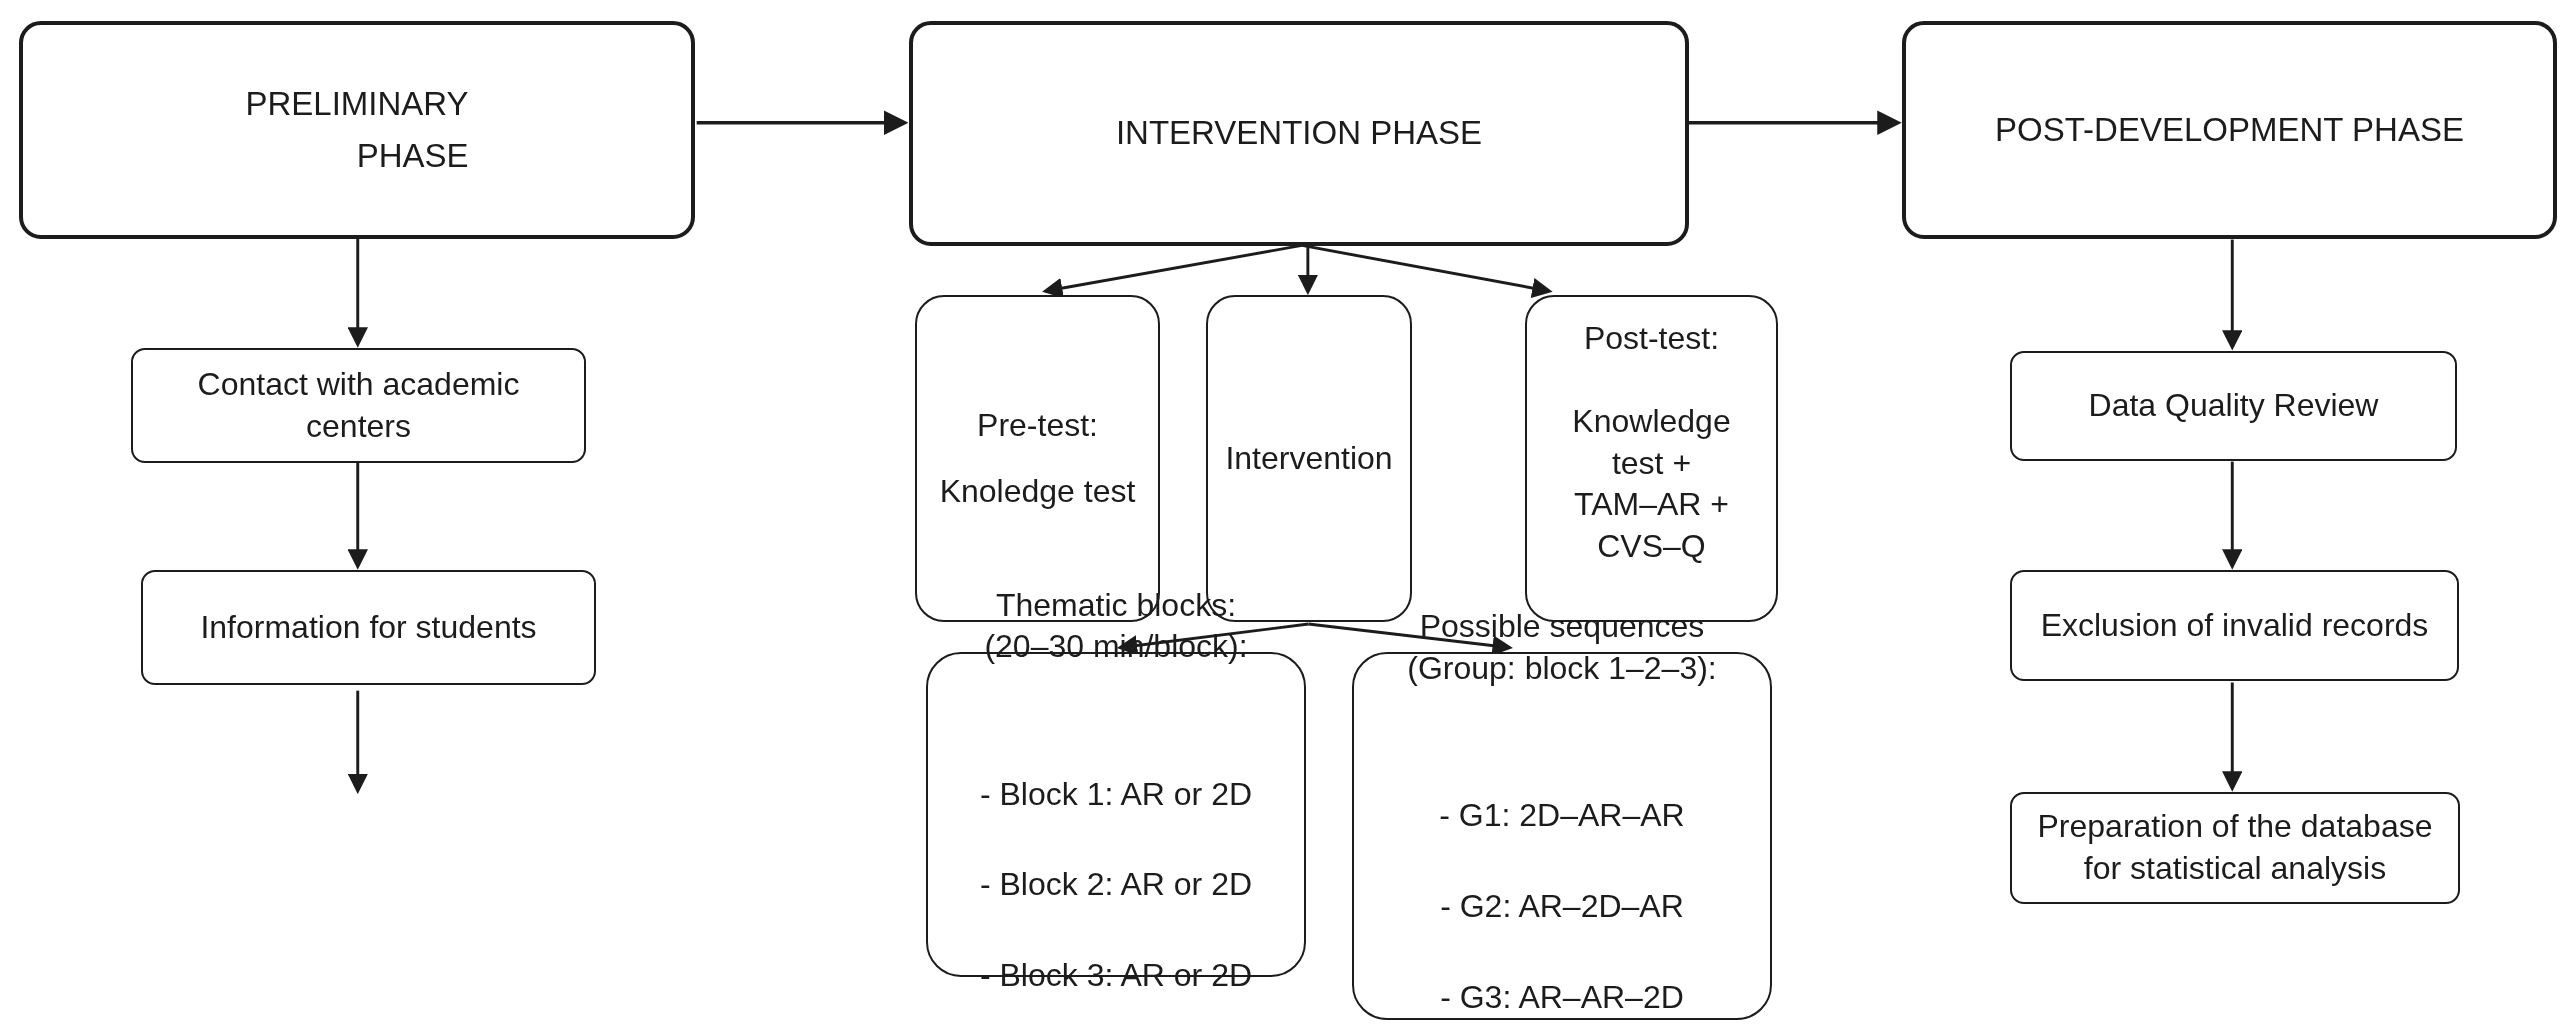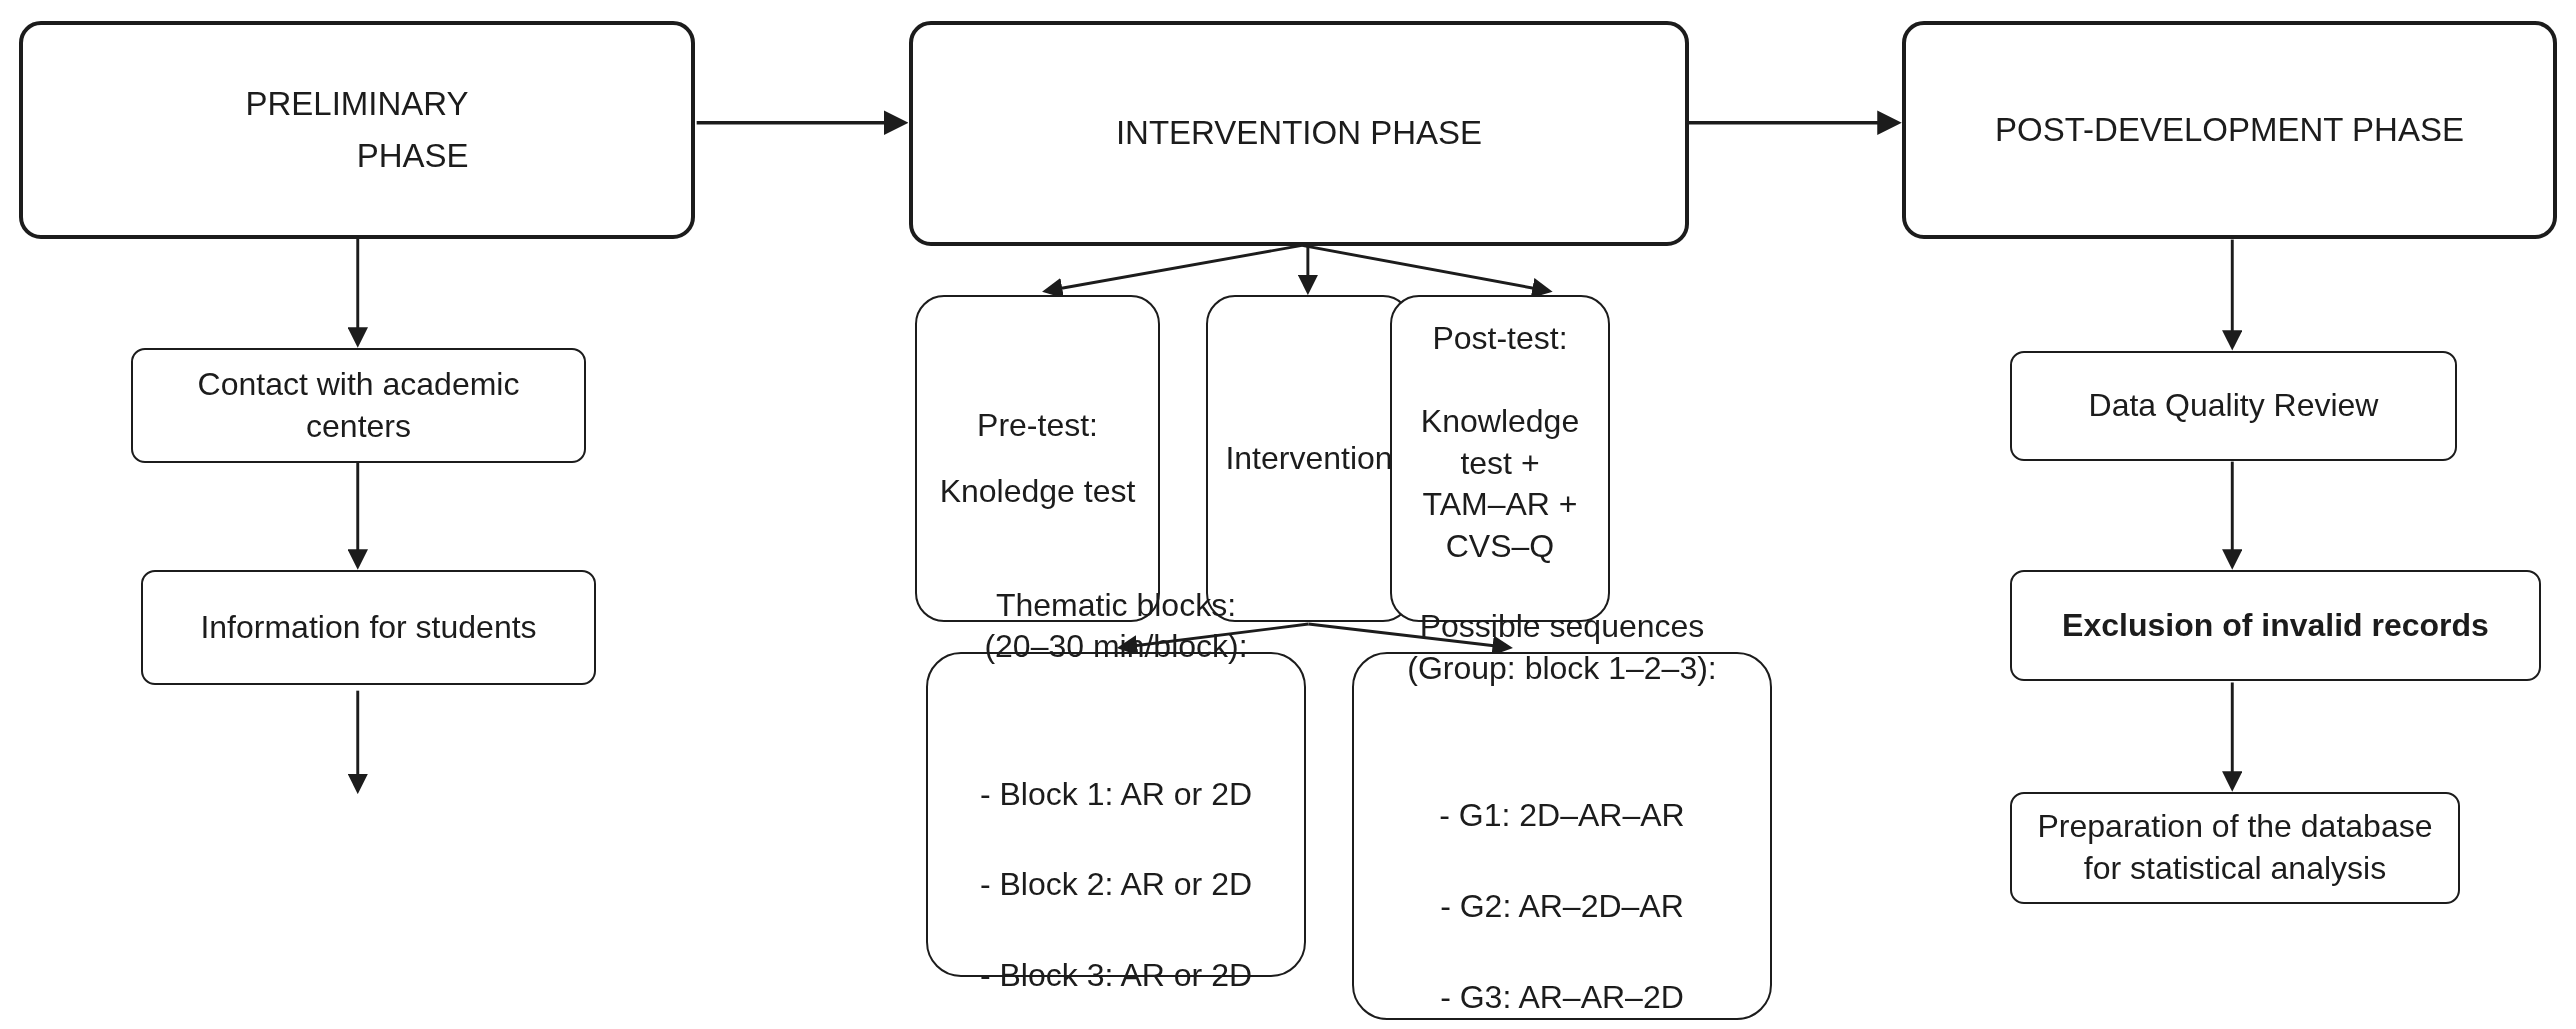--- a/index.html
+++ b/index.html
@@ -90,21 +90,21 @@
   <div class="box leftstep" style="left:141px; top:570px; width:455px; height:115px;">Information for students</div>
 
 
   <div class="box subcol subcol-gap" style="left:915px; top:295px; width:245px; height:327px;">
     <div>Pre-test:</div>
     <div>Knoledge test</div>
   </div>
 
   <div class="box subcol" style="left:1206px; top:295px; width:206px; height:327px;">Intervention</div>
 
-  <div class="box subcol posttest" style="left:1390px; top:295px; width:220px; height:327px;">
+  <div class="box subcol posttest" style="left:1525px; top:295px; width:253px; height:327px;">
     <div>Post-test:</div>
     <div>Knowledge
 test +
 TAM–AR +
 CVS–Q</div>
   </div>
 
   <div class="box detailbox" style="left:926px; top:652px; width:380px; height:325px;">
     <div>Thematic blocks:
 (20–30 min/block):</div>
@@ -120,18 +120,18 @@
 (Group: block 1–2–3):</div>
     <div class="detail-items">
       <div>- G1: 2D–AR–AR</div>
       <div>- G2: AR–2D–AR</div>
       <div>- G3: AR–AR–2D</div>
     </div>
   </div>
 
   <div class="box rightstep" style="left:2010px; top:351px; width:447px; height:110px;">Data Quality Review</div>
 
-  <div class="box rightstep" style="left:2010px; top:570px; width:531px; height:111px;font-weight:bold;">Exclusion of invalid records</div>
+  <div class="box rightstep" style="left:2010px; top:570px; width:449px; height:111px;">Exclusion of invalid records</div>
 
   <div class="box rightstep" style="left:2010px; top:792px; width:450px; height:112px;">Preparation of the database for statistical analysis</div>
 
 </div>
 
 
 </body></html>

